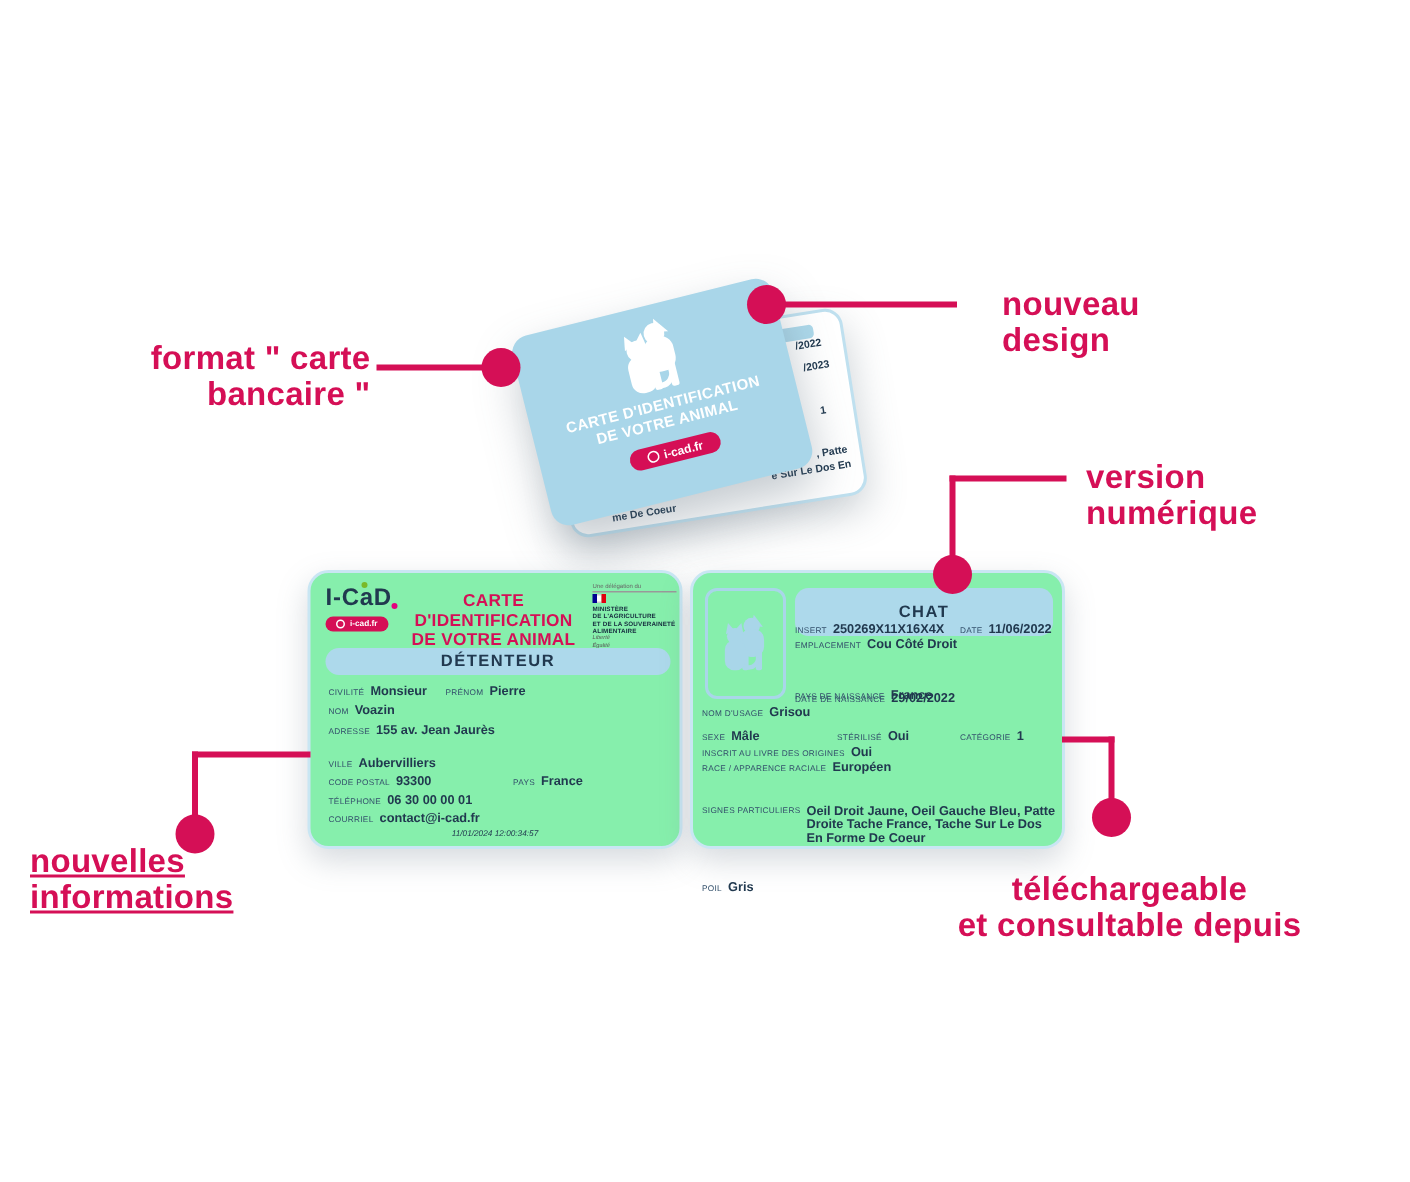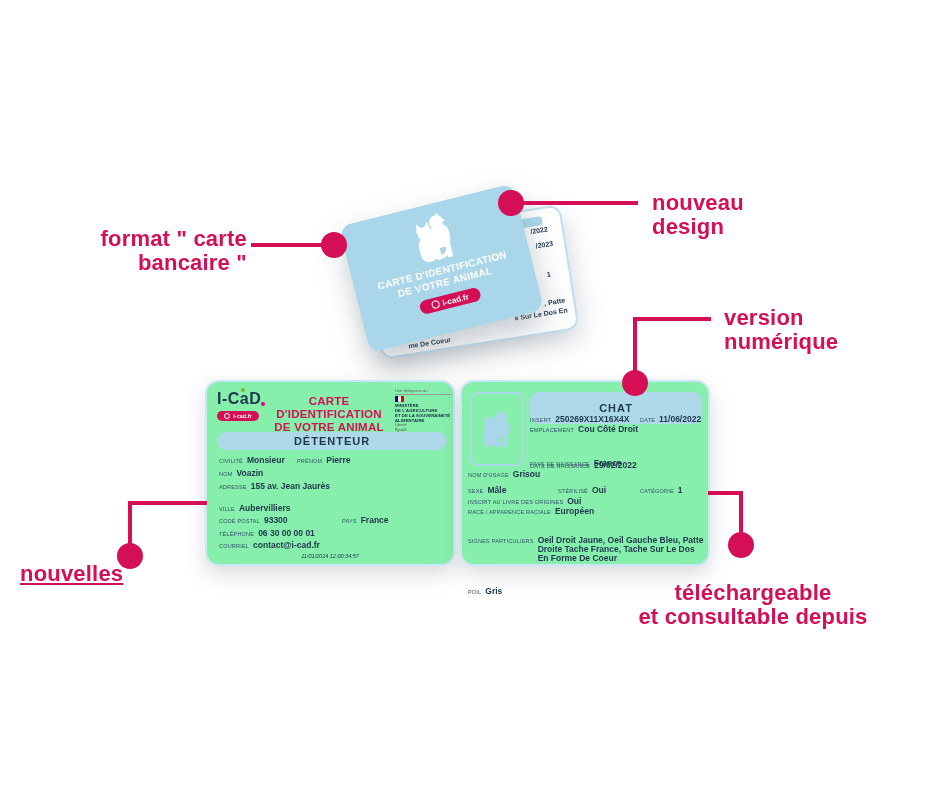--- a/index.html
+++ b/index.html
@@ -227,38 +227,39 @@
 
   <div class="abs line" style="left:251px;top:243px;width:83px;height:4px;"></div>
   <div class="abs dot" style="left:321px;top:232px;"></div>
   <div class="abs callout" style="left:40px;top:227px;width:207px;text-align:right;">
     <div>format " carte</div>
     <div>bancaire "</div>
   </div>
 
   <div class="abs line" style="left:510px;top:201px;width:128px;height:4px;"></div>
   <div class="abs dot" style="left:498px;top:190px;"></div>
-  <div class="abs callout" style="left:652px;top:191px;">
+  <div class="abs callout" style="left:668px;top:191px;">
     <div>nouveau</div>
     <div>design</div>
   </div>
 
   <div class="abs line" style="left:633px;top:317px;width:78px;height:4px;"></div>
   <div class="abs line" style="left:633px;top:317px;width:4px;height:66px;"></div>
   <div class="abs dot" style="left:622px;top:370px;"></div>
   <div class="abs callout" style="left:724px;top:306px;">
     <div>version</div>
     <div>numérique</div>
   </div>
 
   <div class="abs line" style="left:128px;top:501px;width:79px;height:4px;"></div>
   <div class="abs line" style="left:128px;top:501px;width:4px;height:55px;"></div>
   <div class="abs dot" style="left:117px;top:543px;"></div>
   <div class="abs callout" style="left:20px;top:562px;width:220px;text-align:left;text-decoration:underline;">
     <div>nouvelles</div>
+    <div>informations</div>
   </div>
 
   <div class="abs line" style="left:708px;top:491px;width:35px;height:4px;"></div>
   <div class="abs line" style="left:739px;top:491px;width:4px;height:54px;"></div>
   <div class="abs dot" style="left:728px;top:532px;"></div>
   <div class="abs callout" style="left:628px;top:581px;width:250px;text-align:center;">
     <div>téléchargeable</div>
     <div>et consultable depuis</div>
   </div>
 

